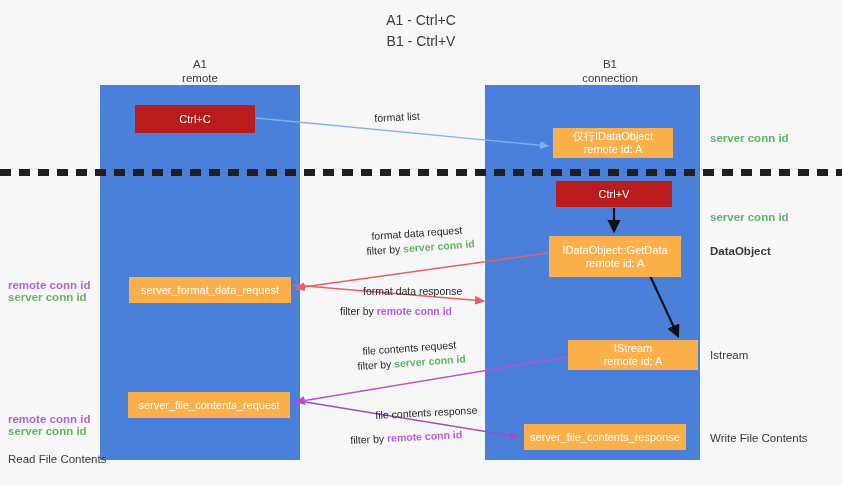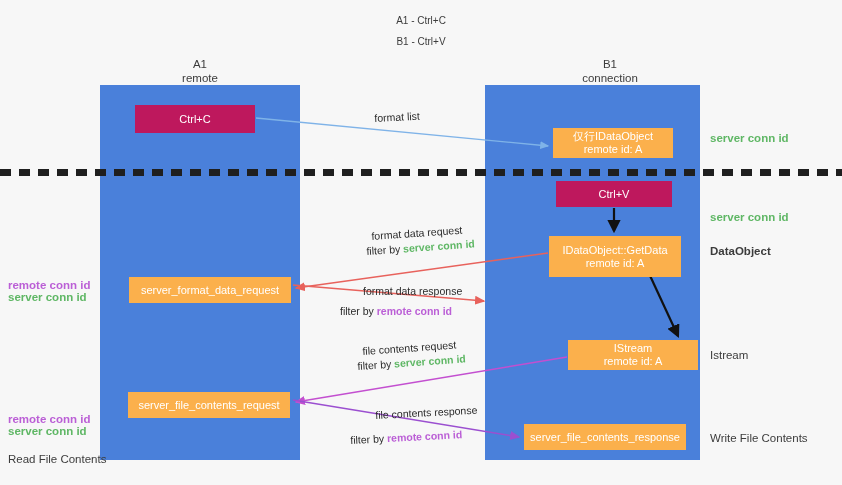--- a/index.html
+++ b/index.html
@@ -14,21 +14,21 @@
     background: #f7f7f7;
     font-family: "Liberation Sans", sans-serif;
     overflow: hidden;
   }
   .abs { position: absolute; }
 
   
   #title {
     left: 0; top: 10px; width: 842px;
     text-align: center;
-    font-size: 10px;
+    font-size: 14px;
     color: #3c3c3c;
     line-height: 21px;
     white-space: pre-line;
   }
 
   
   .col-header {
     text-align: center;
     font-size: 11.5px;
     color: #3c3c3c;
@@ -62,21 +62,21 @@
     align-items: center;
     justify-content: center;
     color: #ffffff;
     font-size: 11px;
     line-height: 13px;
     text-align: center;
     white-space: pre-line;
     padding: 2px 4px;
   }
   .node.orange { background: #fbb04c; }
-  .node.green  { background: #be185d; }
+  .node.green  { background: #b91c1c; }
 
   #n-ctrlc  { left: 135px; top: 105px; width: 120px; height: 28px; }
   #n-ido    { left: 553px; top: 128px; width: 120px; height: 30px; }
   #n-ctrlv  { left: 556px; top: 181px; width: 116px; height: 26px; }
   #n-getdata{ left: 549px; top: 236px; width: 132px; height: 41px; }
   #n-fdreq  { left: 129px; top: 277px; width: 162px; height: 26px; font-size: 11px;}
   #n-fdresp { left: 489px; top: 288px; width: 158px; height: 26px; }
   #n-istream{ left: 568px; top: 340px; width: 130px; height: 30px; }
   #n-fcreq  { left: 128px; top: 392px; width: 162px; height: 26px; }
   #n-fcresp { left: 524px; top: 424px; width: 162px; height: 26px; }

